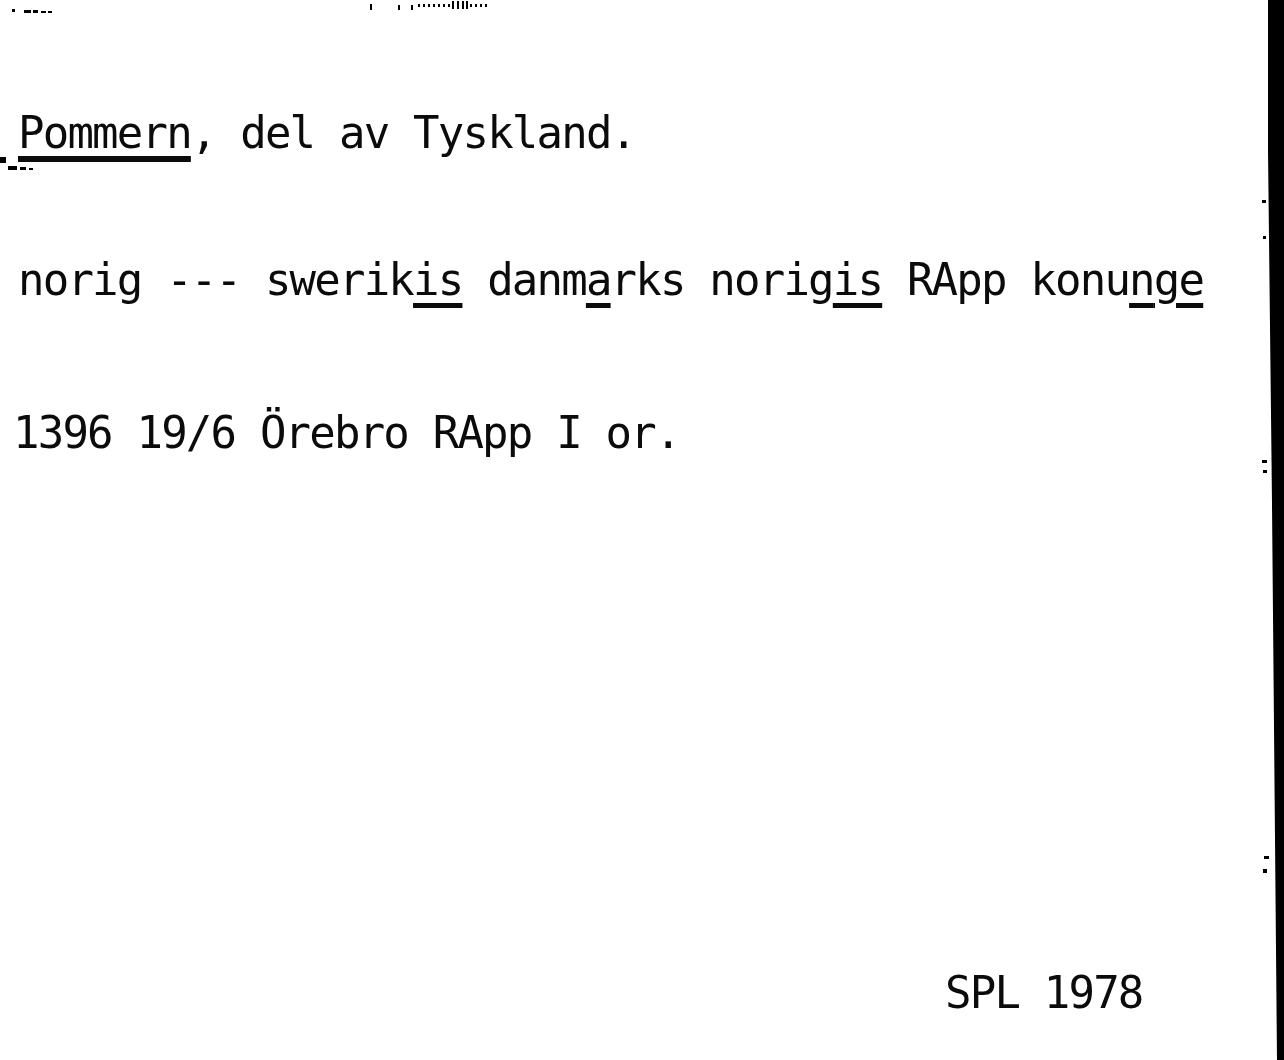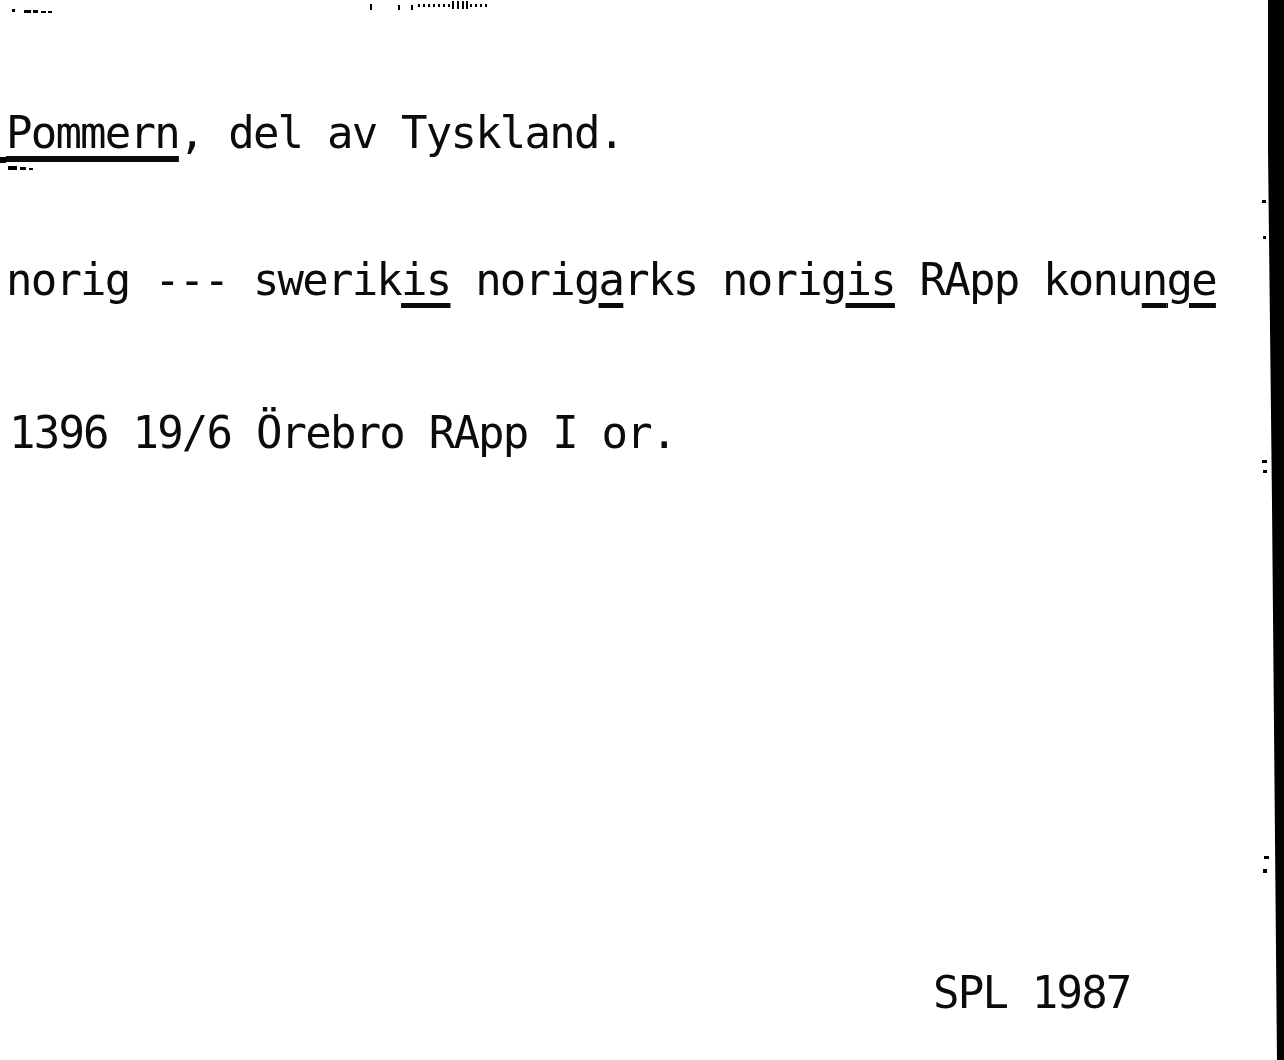--- a/index.html
+++ b/index.html
@@ -11,20 +11,21 @@
     font-family:"DejaVu Sans Mono", monospace;
   }
   .card { position:absolute; inset:0; }
   .line {
     position:absolute;
     white-space:pre;
     font-size:44px;
     line-height:52px;
     letter-spacing:-1.8px;
     color:#0b0b0b;
+    margin-left:12px;
   }
   .line .u {
     text-decoration:underline;
     text-decoration-thickness:5px;
     text-underline-offset:8px;
     text-decoration-color:#0b0b0b;
   }
   .title .u { text-decoration-thickness:6px; }
   .artifact { position:absolute; background:#000; }
   .dotrow {
@@ -38,27 +39,27 @@
     clip-path:polygon(11% 0%, 100% 0%, 100% 100%, 61% 100%, 33% 47%, 11% 14%);
   }
 </style>
 </head>
 <body>
 
 <div class="card">
 
   <div class="line title" style="left:6px; top:107px;"><span class="u">Pommern</span><span>, del av Tyskland.</span></div>
 
-  <div class="line" style="left:6px; top:254px;"><span>norig --- swerik</span><span class="u">is</span><span> norig</span><span class="u">a</span><span>rks norig</span><span class="u">is</span><span> RApp konu</span><span class="u">n</span><span class="u">ge</span></div>
+  <div class="line" style="left:6px; top:254px;"><span>norig --- swerik</span><span class="u">is</span><span> danm</span><span class="u">a</span><span>rks norig</span><span class="u">is</span><span> RApp konu</span><span class="u">n</span><span class="u">ge</span></div>
 
 
-  <div class="line" style="left:9px; top:407px;"><span>1396 19/6 Örebro RApp I or.</span></div>
+  <div class="line" style="left:1px; top:407px;"><span>1396 19/6 Örebro RApp I or.</span></div>
 
 
-  <div class="line" style="left:933px; top:967px;"><span>SPL 1987</span></div>
+  <div class="line" style="left:933px; top:967px;"><span>SPL 1978</span></div>
 
   <div class="edge-bar"></div>
 
   <div class="artifact" style="left:12px; top:9px;  width:3px; height:3px;"></div>
   <div class="artifact" style="left:24px; top:10px; width:7px; height:3px;"></div>
   <div class="artifact" style="left:33px; top:10px; width:5px; height:3px;"></div>
   <div class="artifact" style="left:41px; top:11px; width:5px; height:2px;"></div>
   <div class="artifact" style="left:48px; top:11px; width:4px; height:2px;"></div>
 
   <div class="artifact" style="left:370px; top:4px; width:2px; height:6px;"></div>

